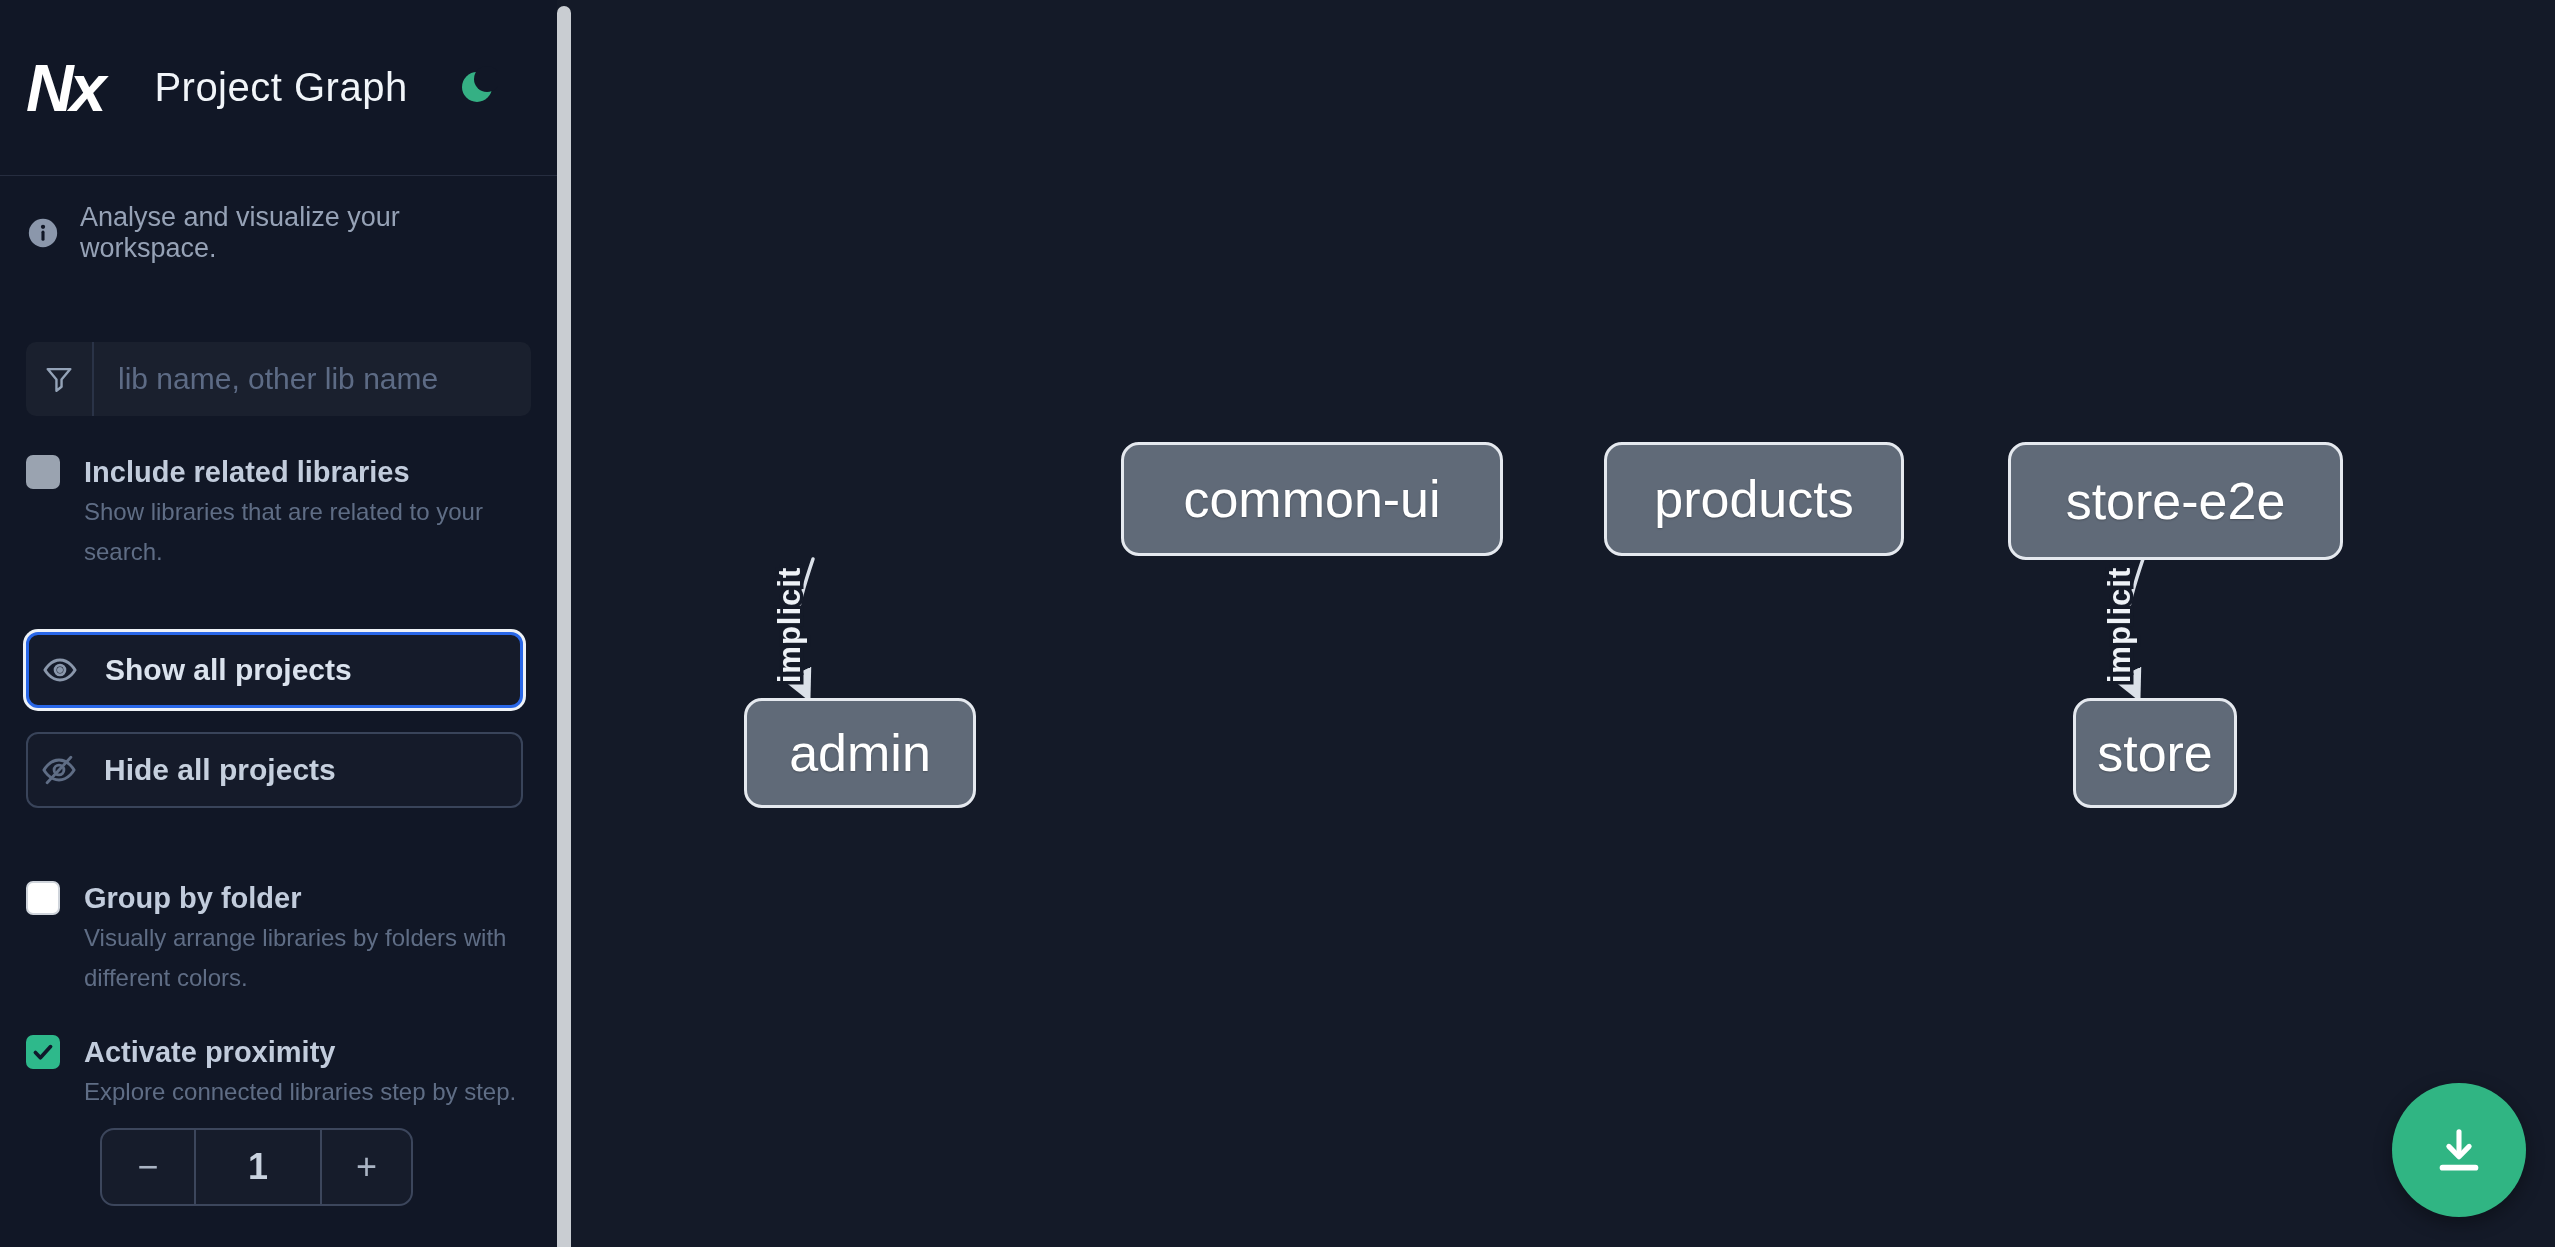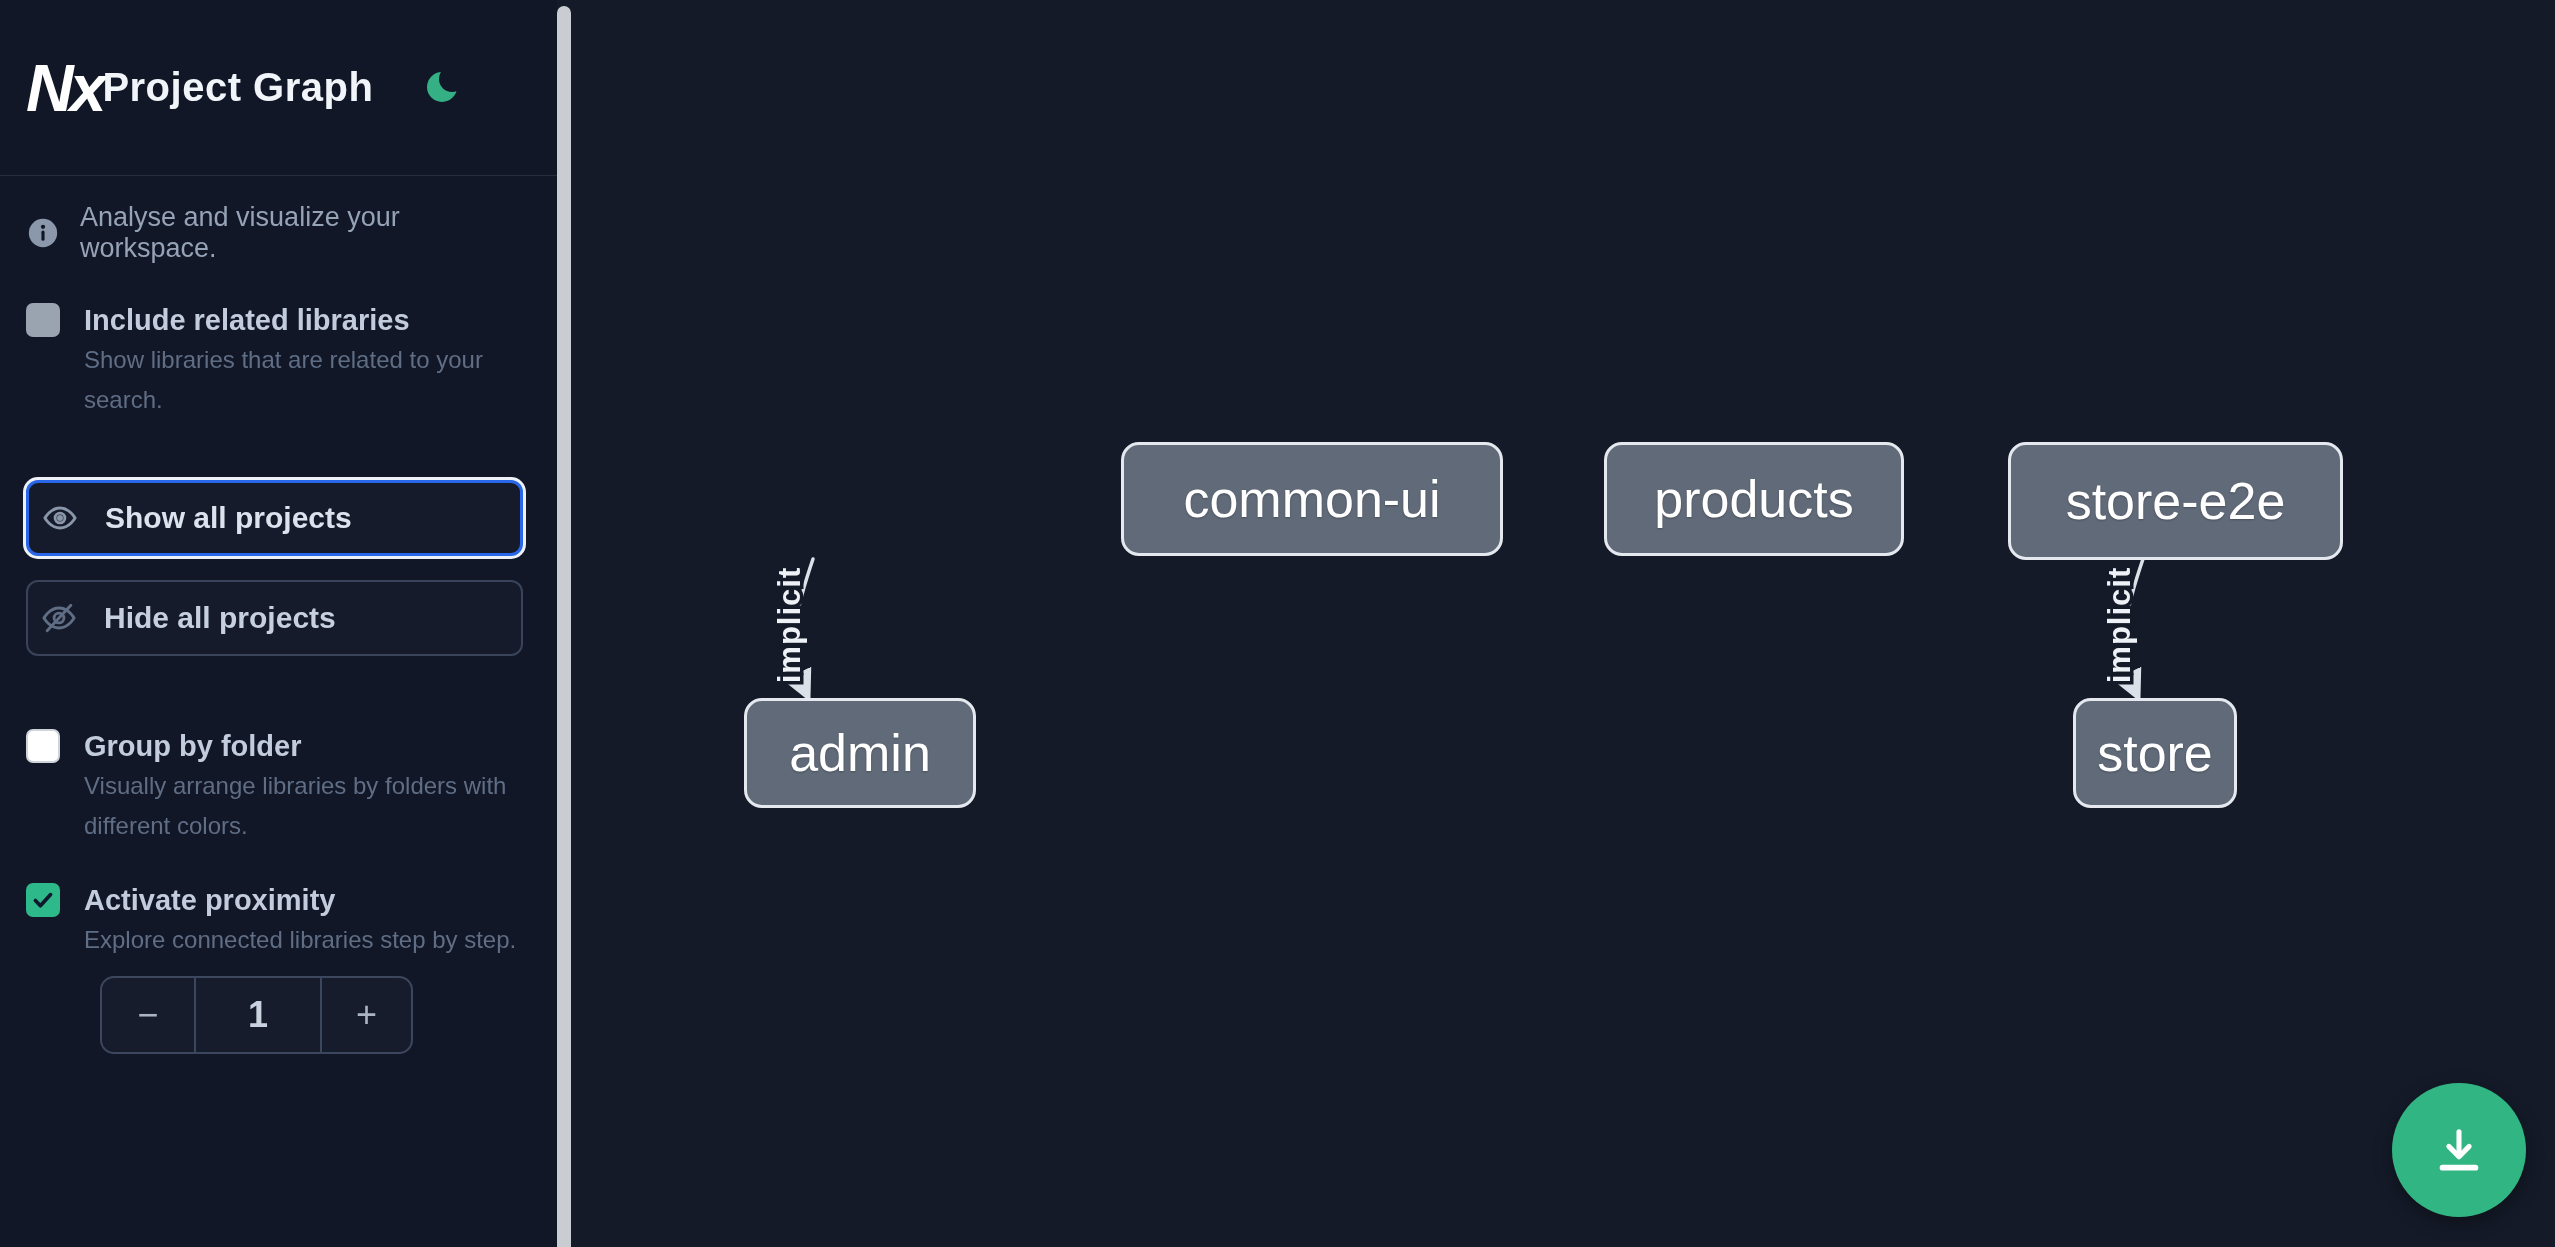--- a/index.html
+++ b/index.html
@@ -8,21 +8,21 @@
               font-family:"Liberation Sans", sans-serif; }
   .app { position:relative; width:2555px; height:1247px; }
 
   
   .sidebar { position:absolute; left:0; top:0; width:557px; height:100%;
              background:#111726; }
   .sb-header { height:176px; display:flex; align-items:center; padding:8px 26px;
                border-bottom:1px solid #262d3f; }
   .nx-logo { color:#ffffff; font-size:66px; font-weight:bold; letter-spacing:-4px;
              font-style:italic; line-height:1; }
-  .app-title { color:#f1f5f9; font-size:40px; font-weight:700; 
+  .app-title { color:#f1f5f9; font-size:40px; font-weight:400; margin-left:52px;
                letter-spacing:0.5px; }
   .theme-btn { margin-left:48px; width:44px; height:44px; background:none; border:none;
                cursor:pointer; display:flex; align-items:center; justify-content:center; }
 
   .tagline { margin:26px 26px 0; display:flex; align-items:center; gap:20px;
              color:#96a2b6; font-size:27px; }
   .tagline svg { flex:0 0 auto; }
 
   .search-box { margin:78px 26px 0; height:74px; background:#1a202e; border-radius:10px;
                 display:flex; align-items:stretch; overflow:hidden; }
@@ -115,20 +115,28 @@
 
     <div class="tagline">
       <svg width="34" height="34" viewBox="0 0 24 24">
         <circle cx="12" cy="12" r="10" fill="#8b97ab"></circle>
         <circle cx="12" cy="7.6" r="1.5" fill="#111726"></circle>
         <rect x="10.9" y="10.3" width="2.2" height="7.2" rx="1.1" fill="#111726"></rect>
       </svg>
       <span>Analyse and visualize your workspace.</span>
     </div>
 
+    <div class="search-box">
+      <span class="search-icon-cell">
+        <svg width="34" height="34" viewBox="0 0 24 24" fill="none" stroke="#94a3b8" stroke-width="1.7" stroke-linejoin="round" stroke-linecap="round">
+          <path d="M4 5h16l-6.2 7.3v5.2l-3.6 2.8v-8z"></path>
+        </svg>
+      </span>
+      <input type="text" placeholder="lib name, other lib name" style="">
+    </div>
 
     <div class="opt">
       <span class="box box-muted"></span>
       <span class="opt-text">
         <span class="opt-label">Include related libraries</span>
         <div class="opt-desc">Show libraries that are related to your search.</div>
       </span>
     </div>
 
     <button class="sb-btn focused">

